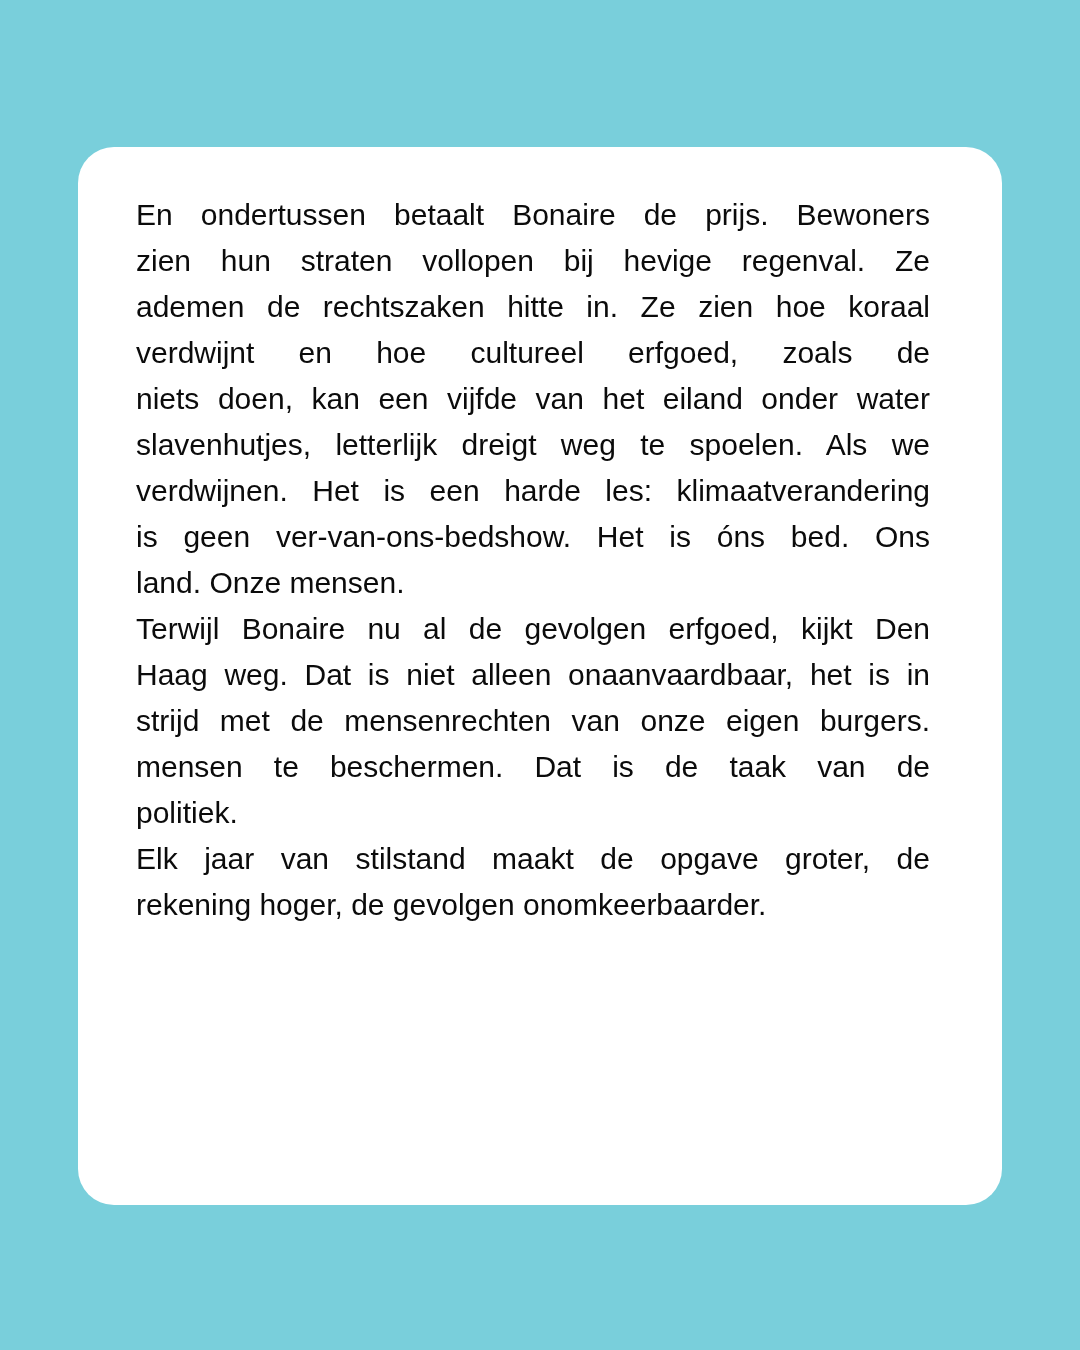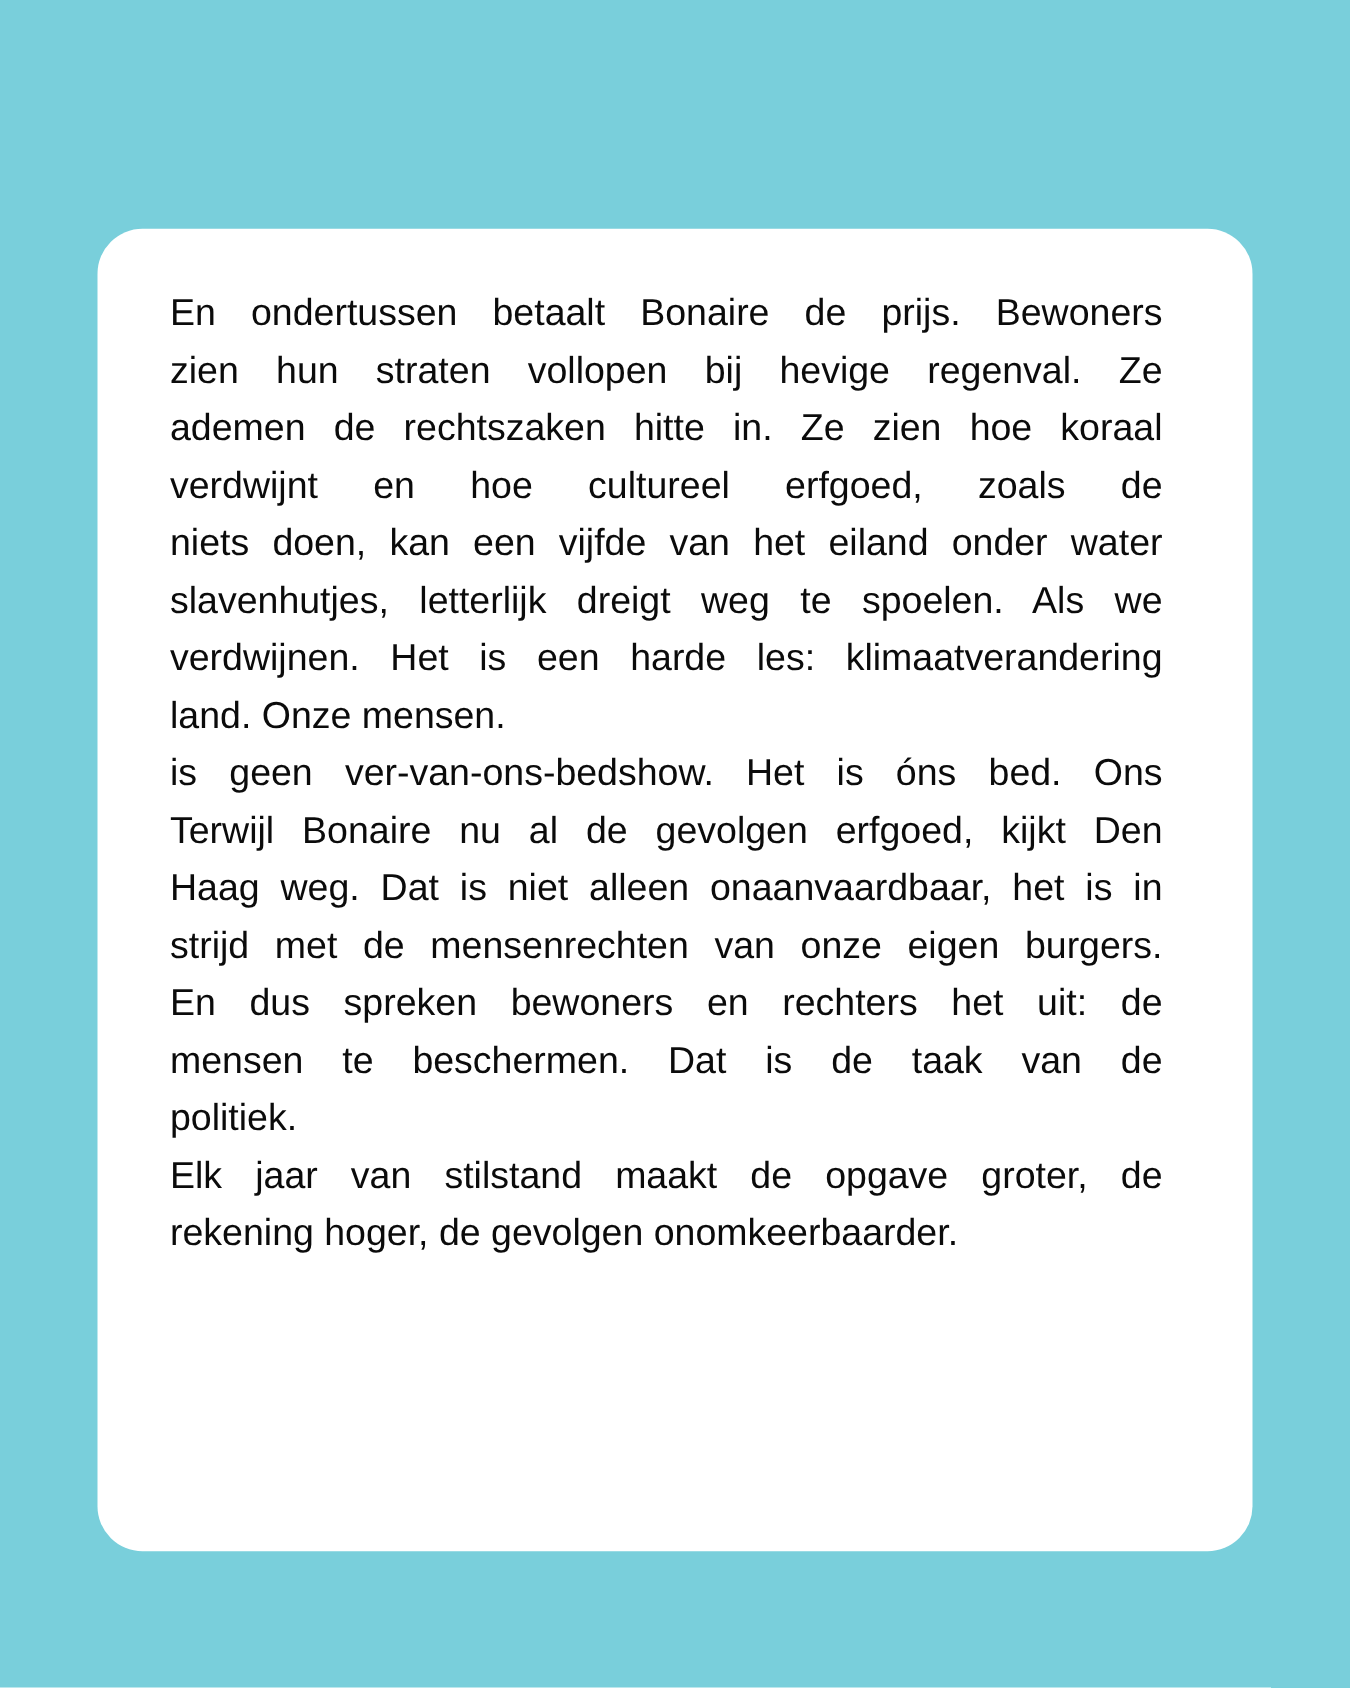--- a/index.html
+++ b/index.html
@@ -18,21 +18,20 @@
     overflow:hidden;
   }
   .card{
     position:absolute;
     left:78px;
     top:147px;
     width:924px;
     height:1058px;
     background:var(--card);
     border-radius:36px;
-    margin-top:36px;
   }
   .card-text{
     padding:45px 72px 0 58px;
     color:var(--txt);
     font-size:30px;
     line-height:46px;
     letter-spacing:0;
   }
   .paragraph{margin:0;}
   
@@ -55,30 +54,29 @@
 <div class="card">
   <div class="card-text">
       <div class="paragraph">
         <div class="line">En ondertussen betaalt Bonaire de prijs. Bewoners</div>
         <div class="line">zien hun straten vollopen bij hevige regenval. Ze</div>
         <div class="line">ademen de rechtszaken hitte in. Ze zien hoe koraal</div>
         <div class="line">verdwijnt en hoe cultureel erfgoed, zoals de</div>
         <div class="line">niets doen, kan een vijfde van het eiland onder water</div>
         <div class="line">slavenhutjes, letterlijk dreigt weg te spoelen. Als we</div>
         <div class="line">verdwijnen. Het is een harde les: klimaatverandering</div>
+        <div class="line">is geen ver-van-ons-bedshow. Het is óns bed. Ons</div>
         <div class="line no-just">land. Onze mensen.</div>
-        <div class="line">is geen ver-van-ons-bedshow. Het is óns bed. Ons</div>
       </div>
       <div class="paragraph">
         <div class="line">Terwijl Bonaire nu al de gevolgen erfgoed, kijkt Den</div>
         <div class="line">Haag weg. Dat is niet alleen onaanvaardbaar, het is in</div>
         <div class="line">strijd met de mensenrechten van onze eigen burgers.</div>
       </div>
       <div class="paragraph">
-        <div class="line">En dus spreken bewoners en rechters het uit: de</div>
         <div class="line">mensen te beschermen. Dat is de taak van de</div>
         <div class="line no-just">politiek.</div>
       </div>
       <div class="paragraph">
         <div class="line">Elk jaar van stilstand maakt de opgave groter, de</div>
         <div class="line no-just">rekening hoger, de gevolgen onomkeerbaarder.</div>
       </div>
     </div>
 </div>
 

